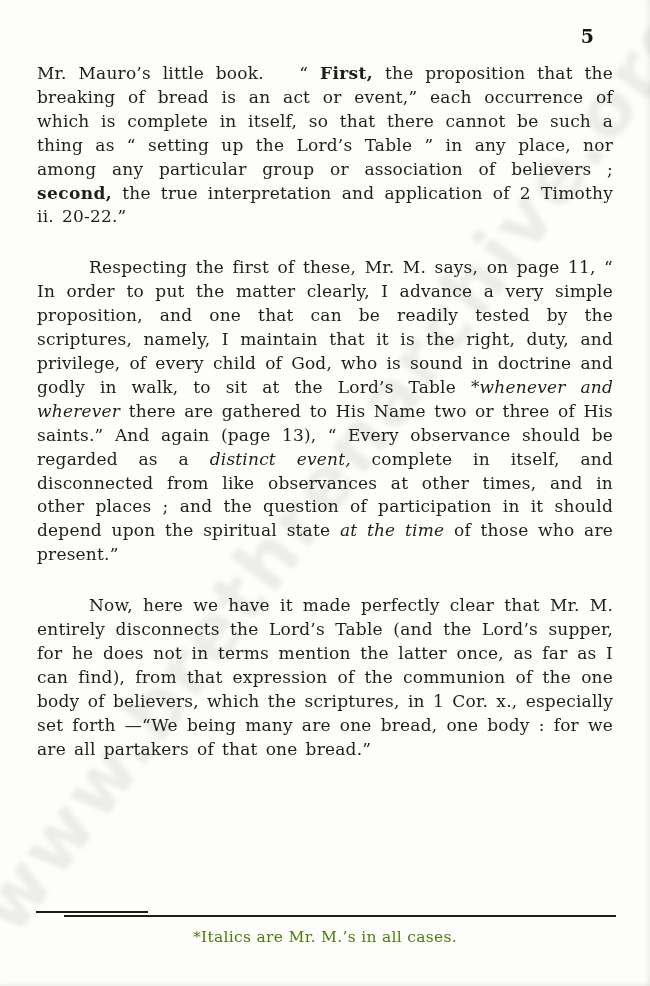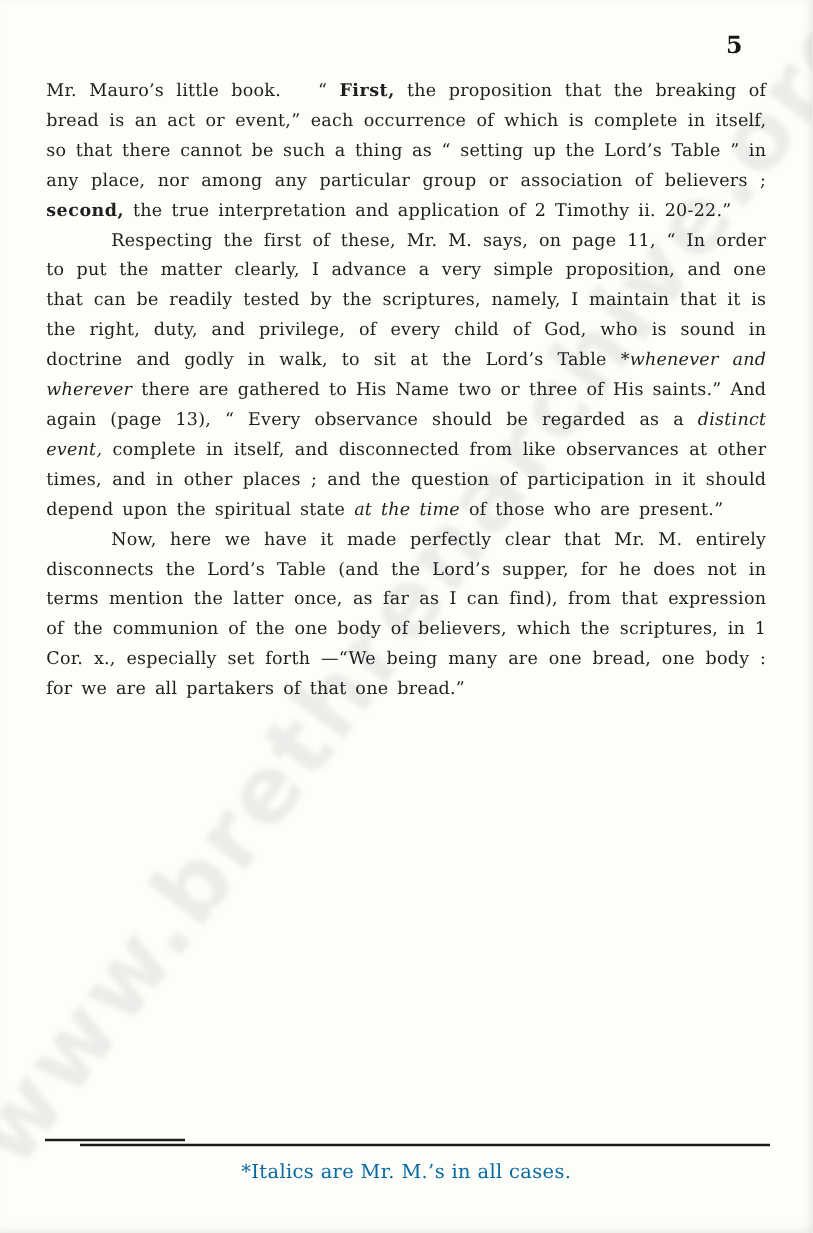--- a/index.html
+++ b/index.html
@@ -53,28 +53,28 @@
     filter: blur(2px);
     white-space: nowrap;
     pointer-events: none;
     user-select: none;
   }
   .body-text {
     position: absolute;
     top: 62px;
     left: 37px;
     width: 576px;
-    font-size: 14px;
+    font-size: 17px;
     line-height: 23.9px;
     text-align: justify;
     word-spacing: 2.5px;
     letter-spacing: 0.2px;
   }
   .para { margin: 0; }
-  .para + .para { }
+  .para + .para { margin-top: 27px; }
   .para.indent { text-indent: 52px; }
   .para strong { font-weight: 700; letter-spacing: 0.4px; }
   .para em { font-style: italic; }
   .footnote-rule-wrap {
     position: absolute;
     left: 36px;
     right: 34px;
     top: 911px;
     height: 8px;
   }
@@ -93,21 +93,21 @@
     border-top: 2px solid #1c1c1c;
   }
   .footnote {
     position: absolute;
     top: 928px;
     left: 0;
     width: 100%;
     text-align: center;
     font-size: 15.5px;
     letter-spacing: 0.3px;
-    color: #0369a1;
+    color: #4d7c0f;
   }
 </style>
 </head>
 <body>
 
 <div class="page">
 
   <div class="watermark">www.brethrenarchive.org</div>
 
 

